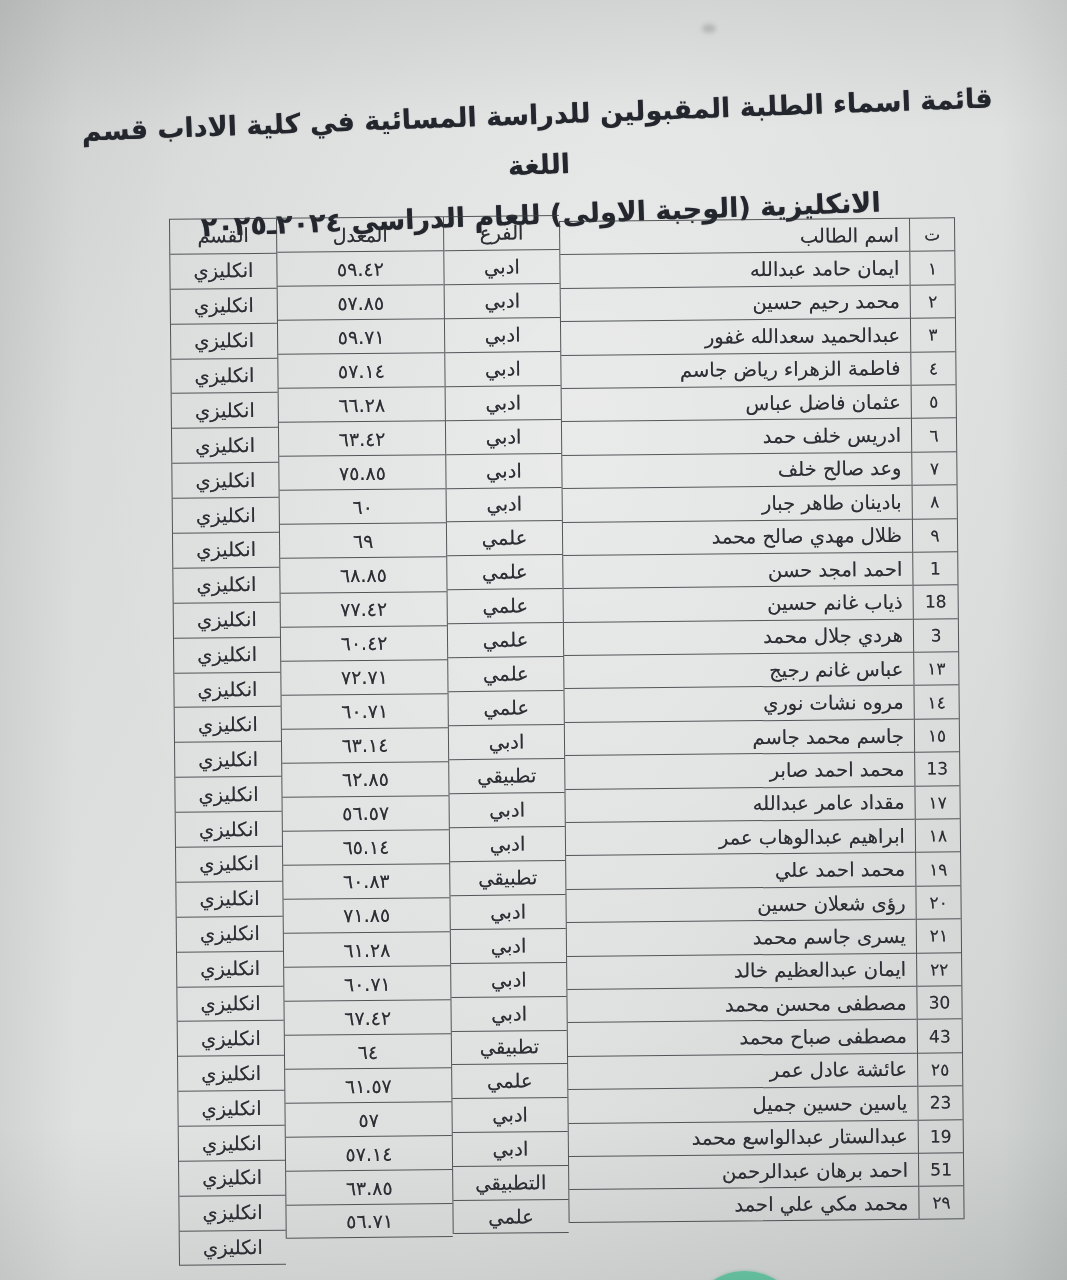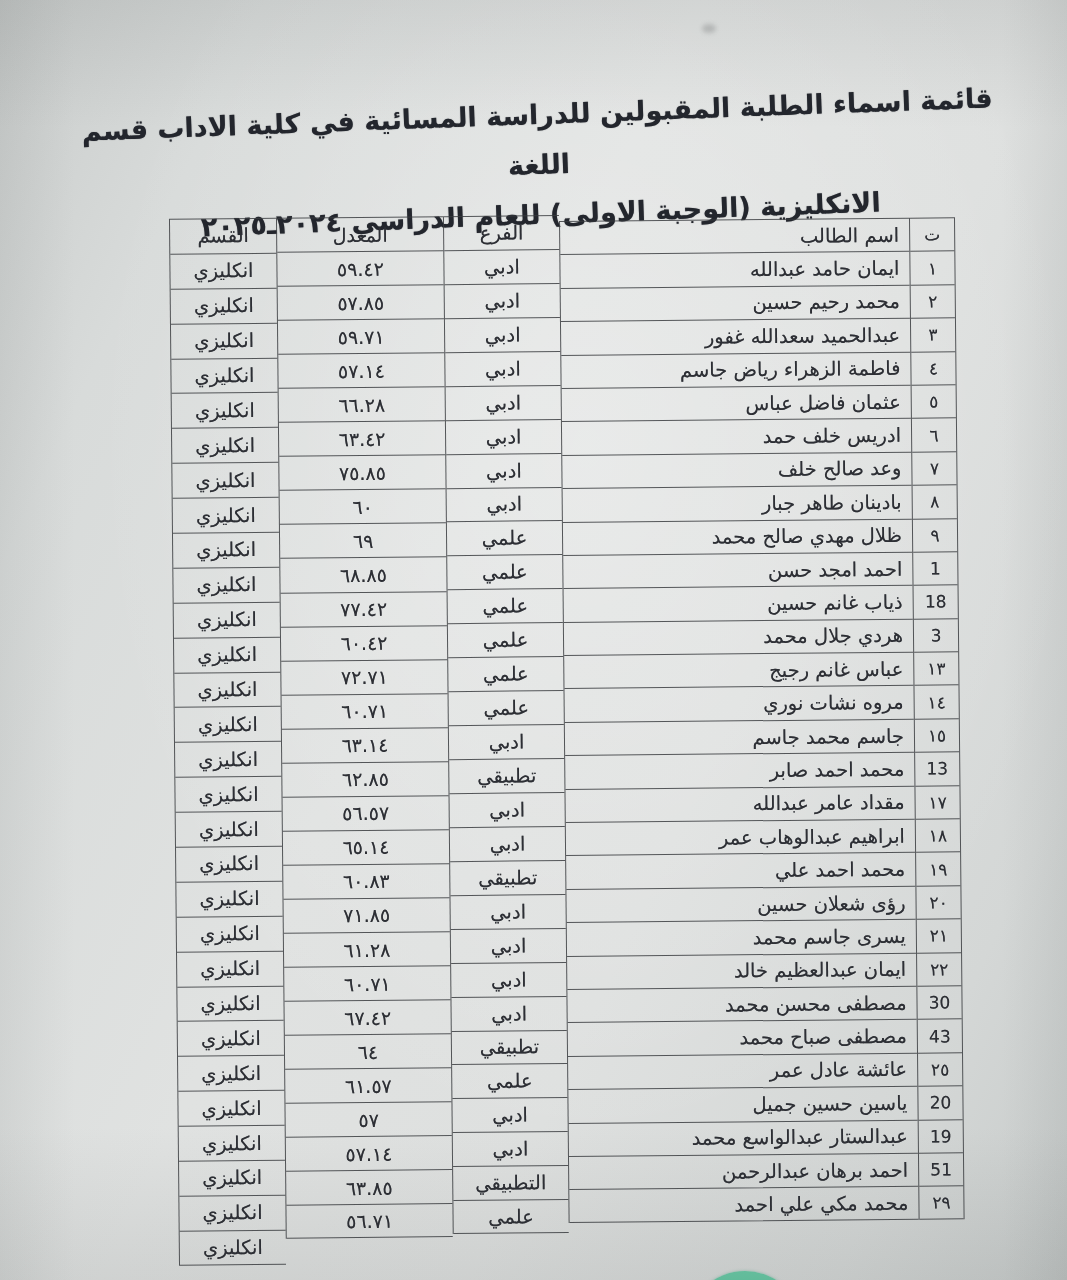--- a/index.html
+++ b/index.html
@@ -107,21 +107,21 @@
         <div class="cell body-cell">13</div>
         <div class="cell body-cell">١٧</div>
         <div class="cell body-cell">١٨</div>
         <div class="cell body-cell">١٩</div>
         <div class="cell body-cell">٢٠</div>
         <div class="cell body-cell">٢١</div>
         <div class="cell body-cell">٢٢</div>
         <div class="cell body-cell">30</div>
         <div class="cell body-cell">43</div>
         <div class="cell body-cell">٢٥</div>
-        <div class="cell body-cell">20</div>
+        <div class="cell body-cell">23</div>
         <div class="cell body-cell">19</div>
         <div class="cell body-cell">51</div>
         <div class="cell body-cell">٢٩</div>
       </div>
     <div class="col col-name">
         <div class="cell header-cell">اسم الطالب</div>
         <div class="cell body-cell">ايمان حامد عبدالله</div>
         <div class="cell body-cell">محمد رحيم حسين</div>
         <div class="cell body-cell">عبدالحميد سعدالله غفور</div>
         <div class="cell body-cell">فاطمة الزهراء رياض جاسم</div>

